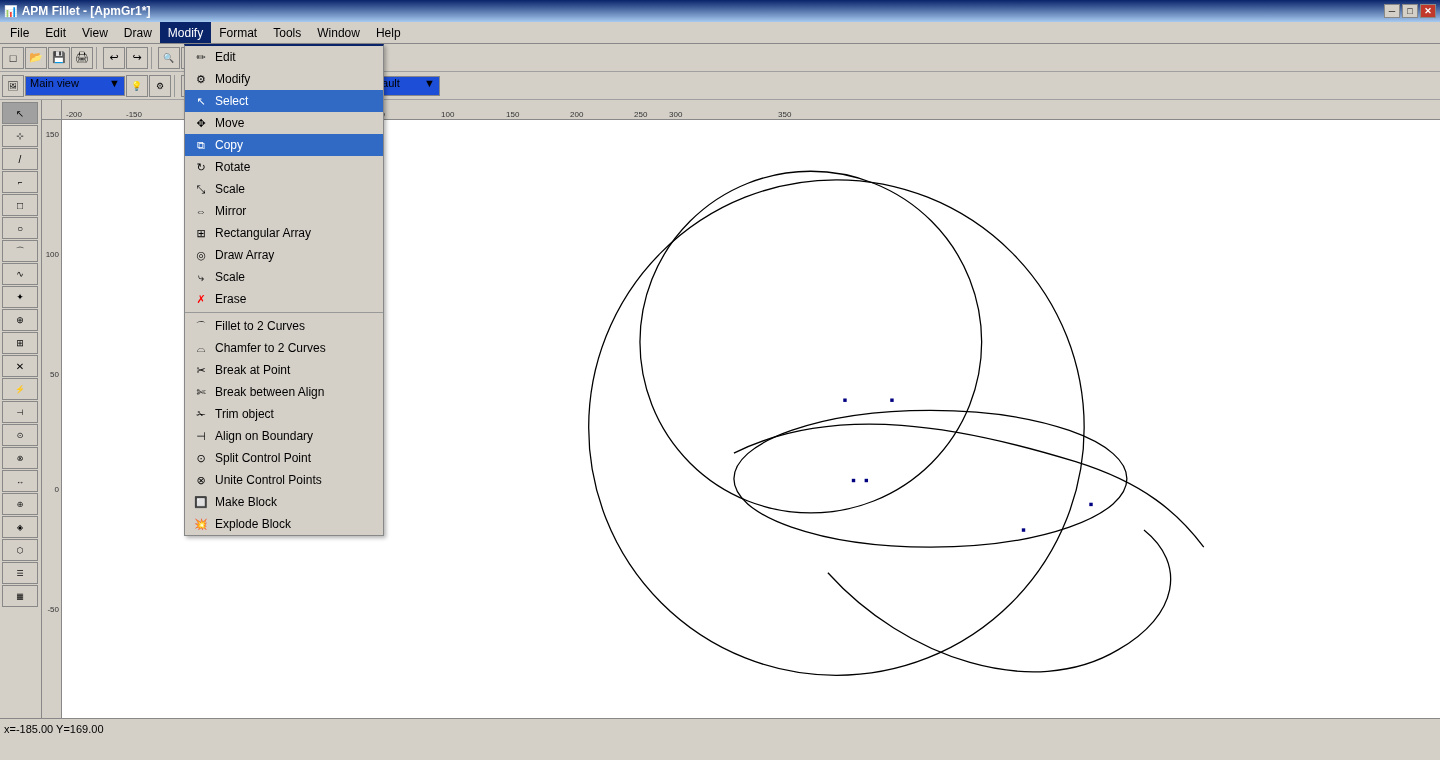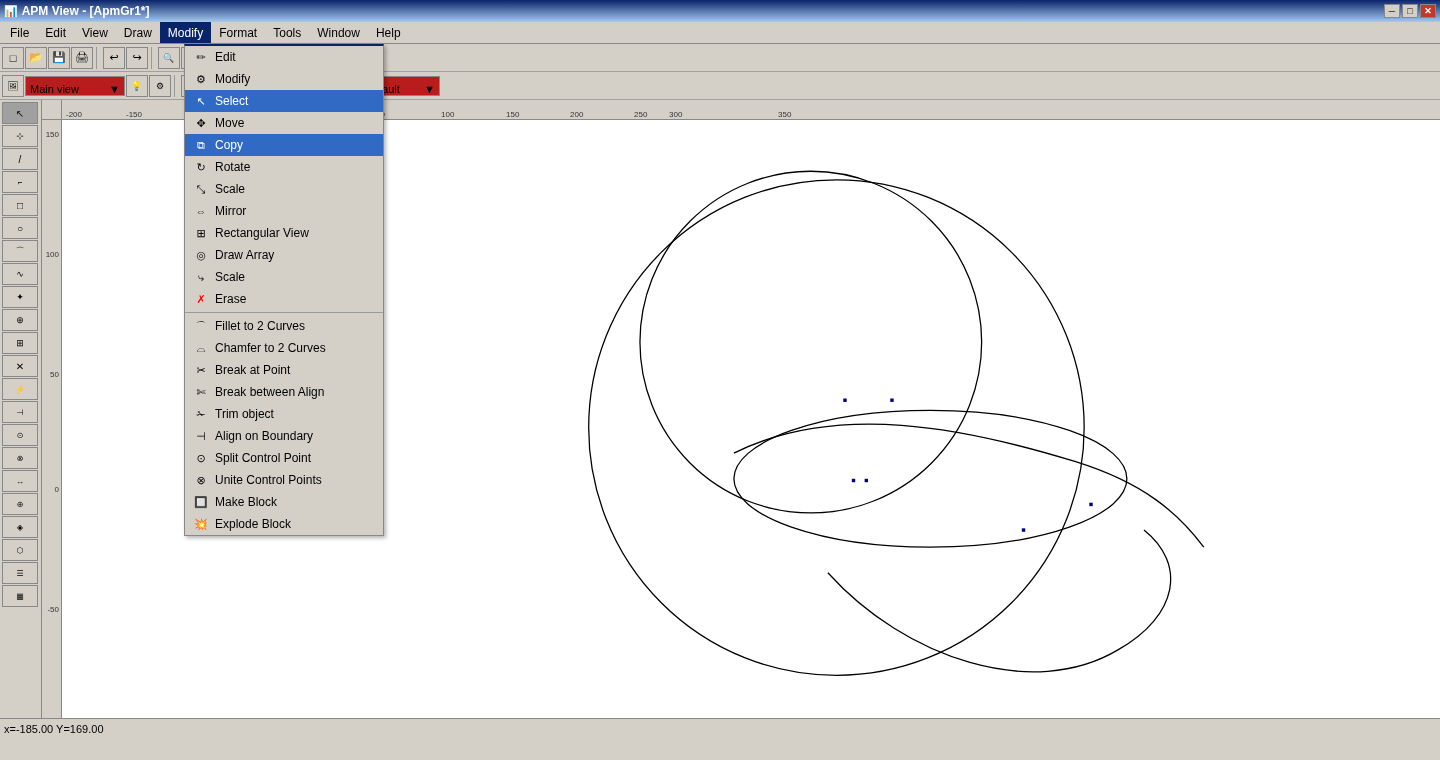--- a/index.html
+++ b/index.html
@@ -53,22 +53,22 @@
     .tb-btn {
       width: 22px; height: 22px;
       background: #d4d0c8;
       border: 1px solid #888;
       display: flex; align-items: center; justify-content: center;
       cursor: pointer;
       font-size: 11px;
     }
     .tb-separator { width: 4px; height: 22px; border-left: 1px solid #999; margin: 0 2px; }
     .tb-dropdown {
-      height: 20px; background: #b91c1c; border: 1px solid #888;
-      display: flex; align-items: flex-end; padding: 0 4px;
+      height: 20px; background: #1d4ed8; border: 1px solid #888;
+      display: flex; align-items: flex-start; padding: 0 4px;
       font-size: 11px; cursor: pointer; min-width: 60px;
     }
 
     
     #main-layout {
       display: flex;
       height: calc(760px - 22px - 22px - 28px - 28px - 20px - 22px);
     }
 
     
@@ -176,21 +176,21 @@
 
     
     #svg-canvas { position: absolute; top: 0; left: 0; width: 100%; height: 100%; }
   </style>
 </head>
 <body>
 
 <div id="title-bar">
   <div id="title-bar-left">
     <span style="font-size:11px;">📊</span>
-    <span>APM View - [ApmGr1*]</span>
+    <span>APM Fillet - [ApmGr1*]</span>
   </div>
   <div id="title-bar-right">
     <div class="title-btn">─</div>
     <div class="title-btn">□</div>
     <div class="title-btn close">✕</div>
   </div>
 </div>
 
 <div id="menu-bar">
   <div class="menu-item">File</div>
@@ -353,21 +353,21 @@
   <div class="menu-row">
     <span class="menu-icon">⤡</span>
     <span>Scale</span>
   </div>
   <div class="menu-row">
     <span class="menu-icon">⇔</span>
     <span>Mirror</span>
   </div>
   <div class="menu-row">
     <span class="menu-icon">⊞</span>
-    <span>Rectangular View</span>
+    <span>Rectangular Array</span>
   </div>
   <div class="menu-row">
     <span class="menu-icon">◎</span>
     <span>Draw Array</span>
   </div>
   <div class="menu-row">
     <span class="menu-icon">⤷</span>
     <span>Scale</span>
   </div>
   <div class="menu-row">

